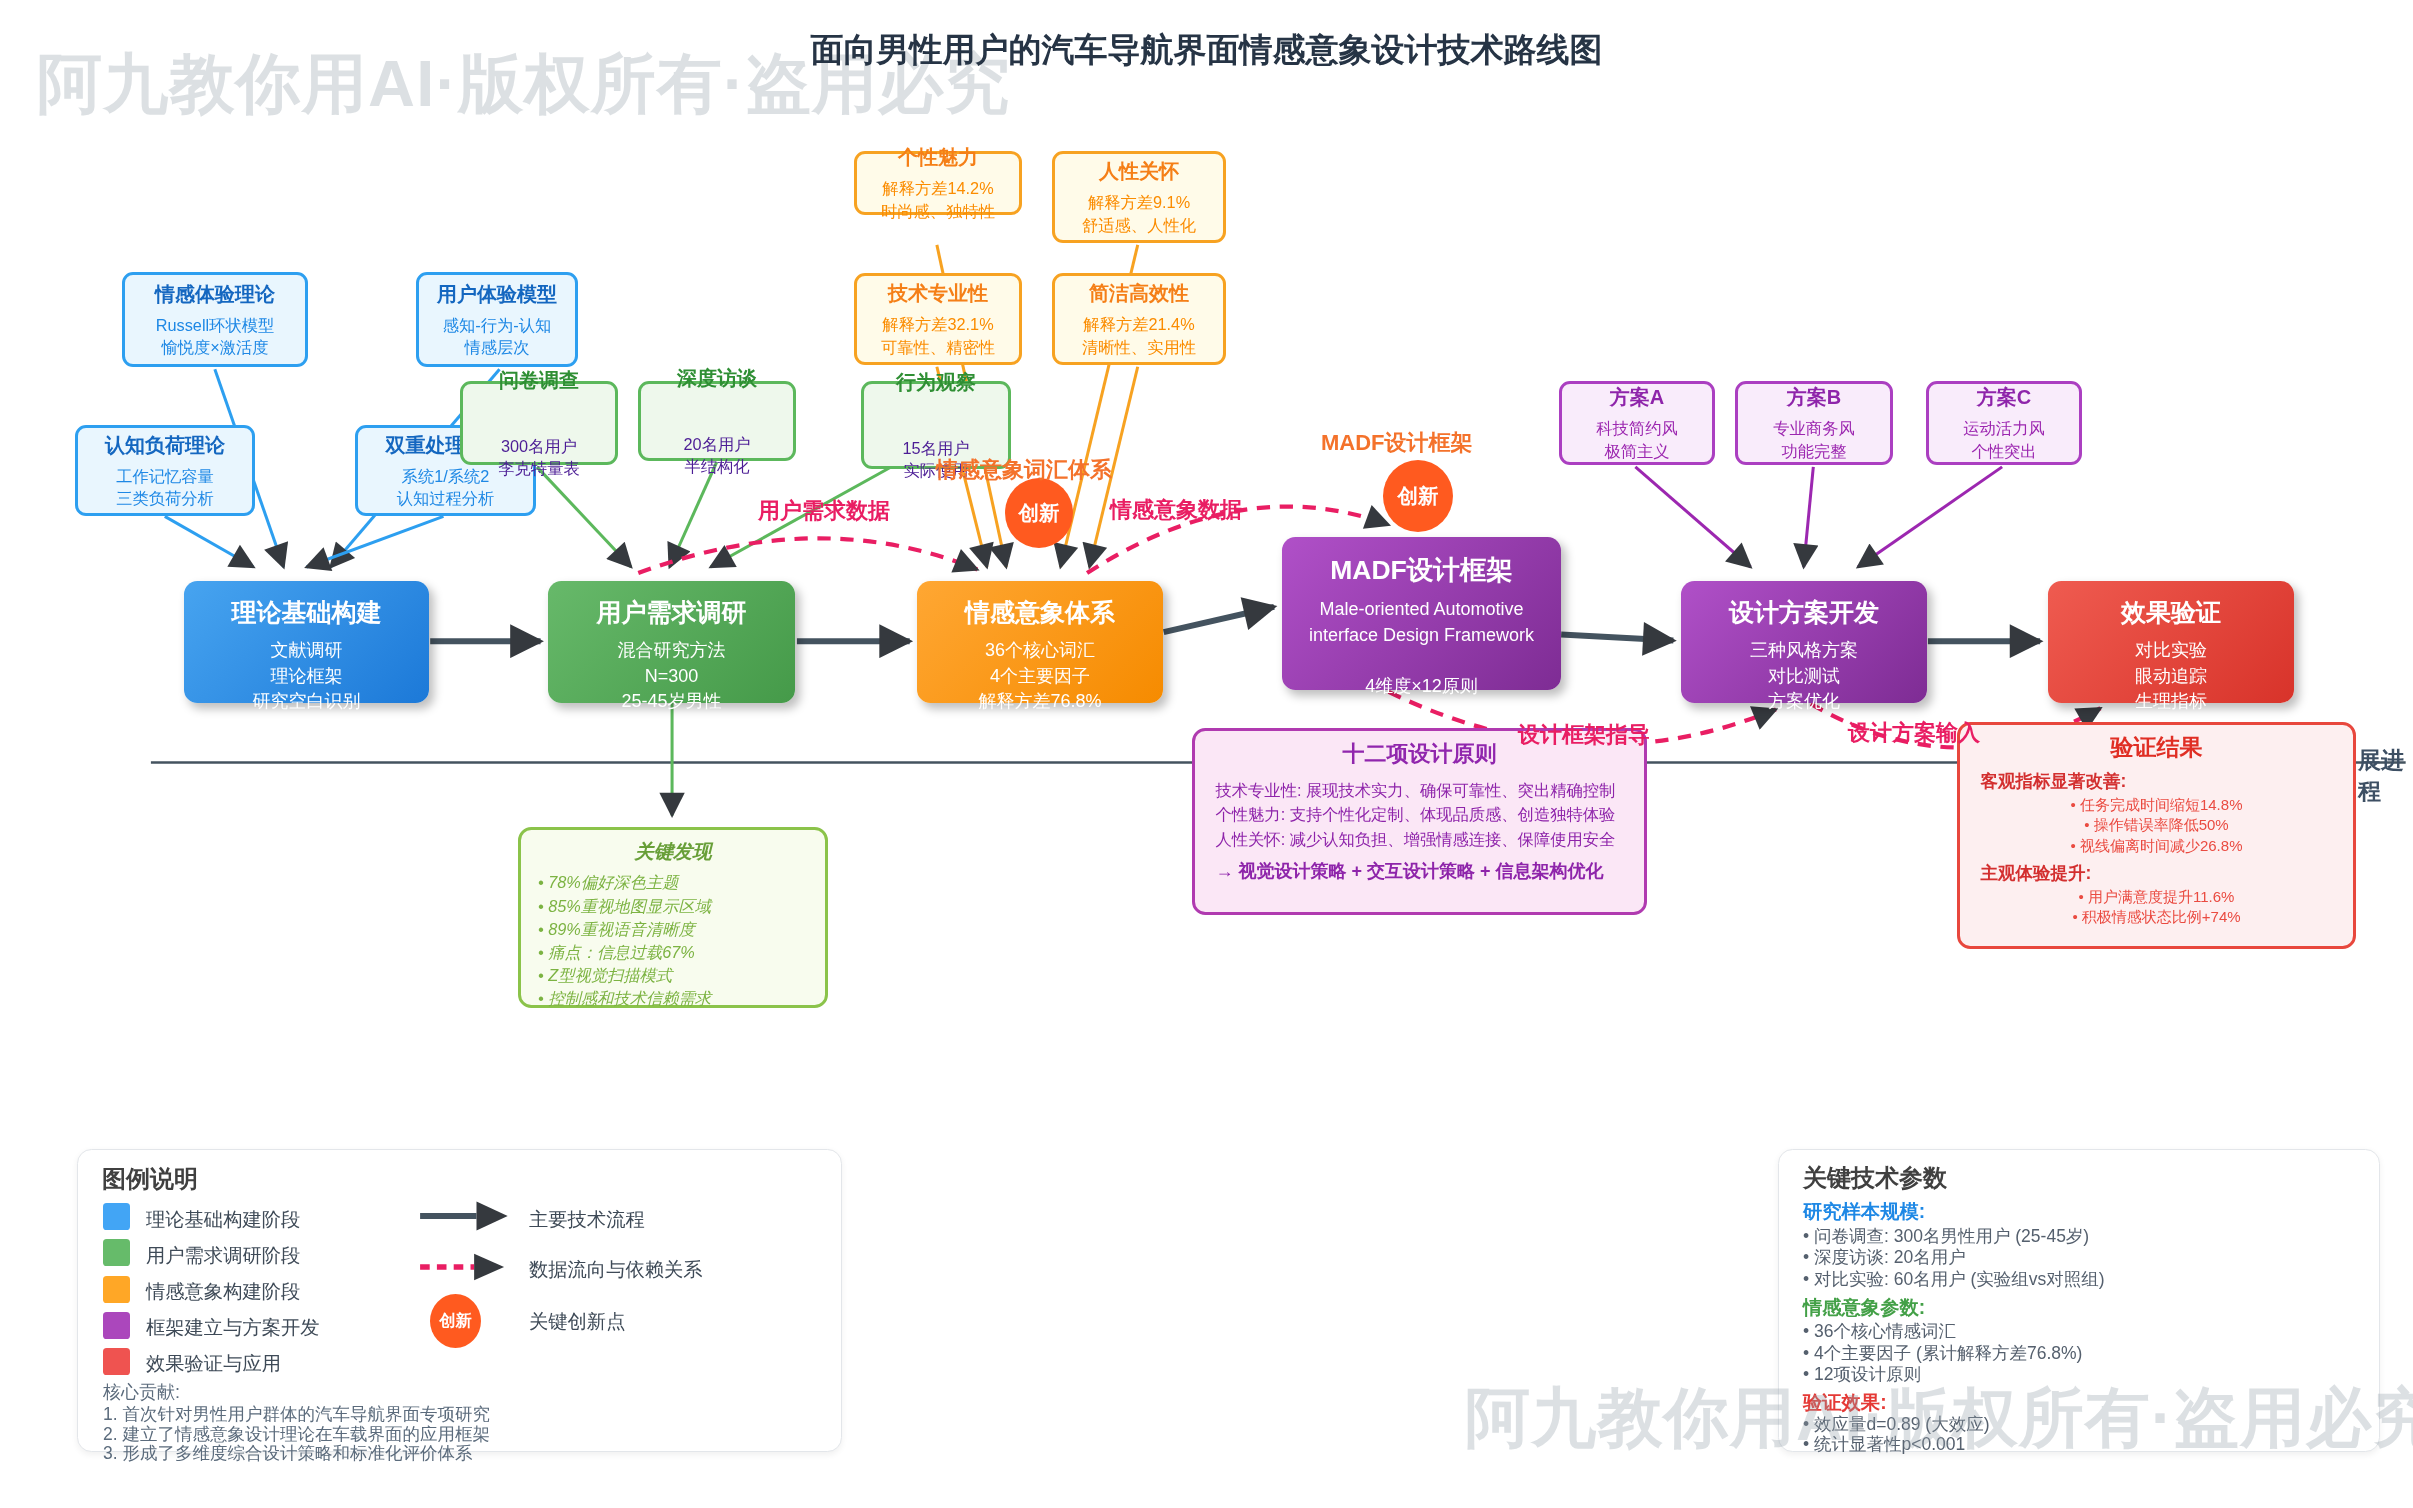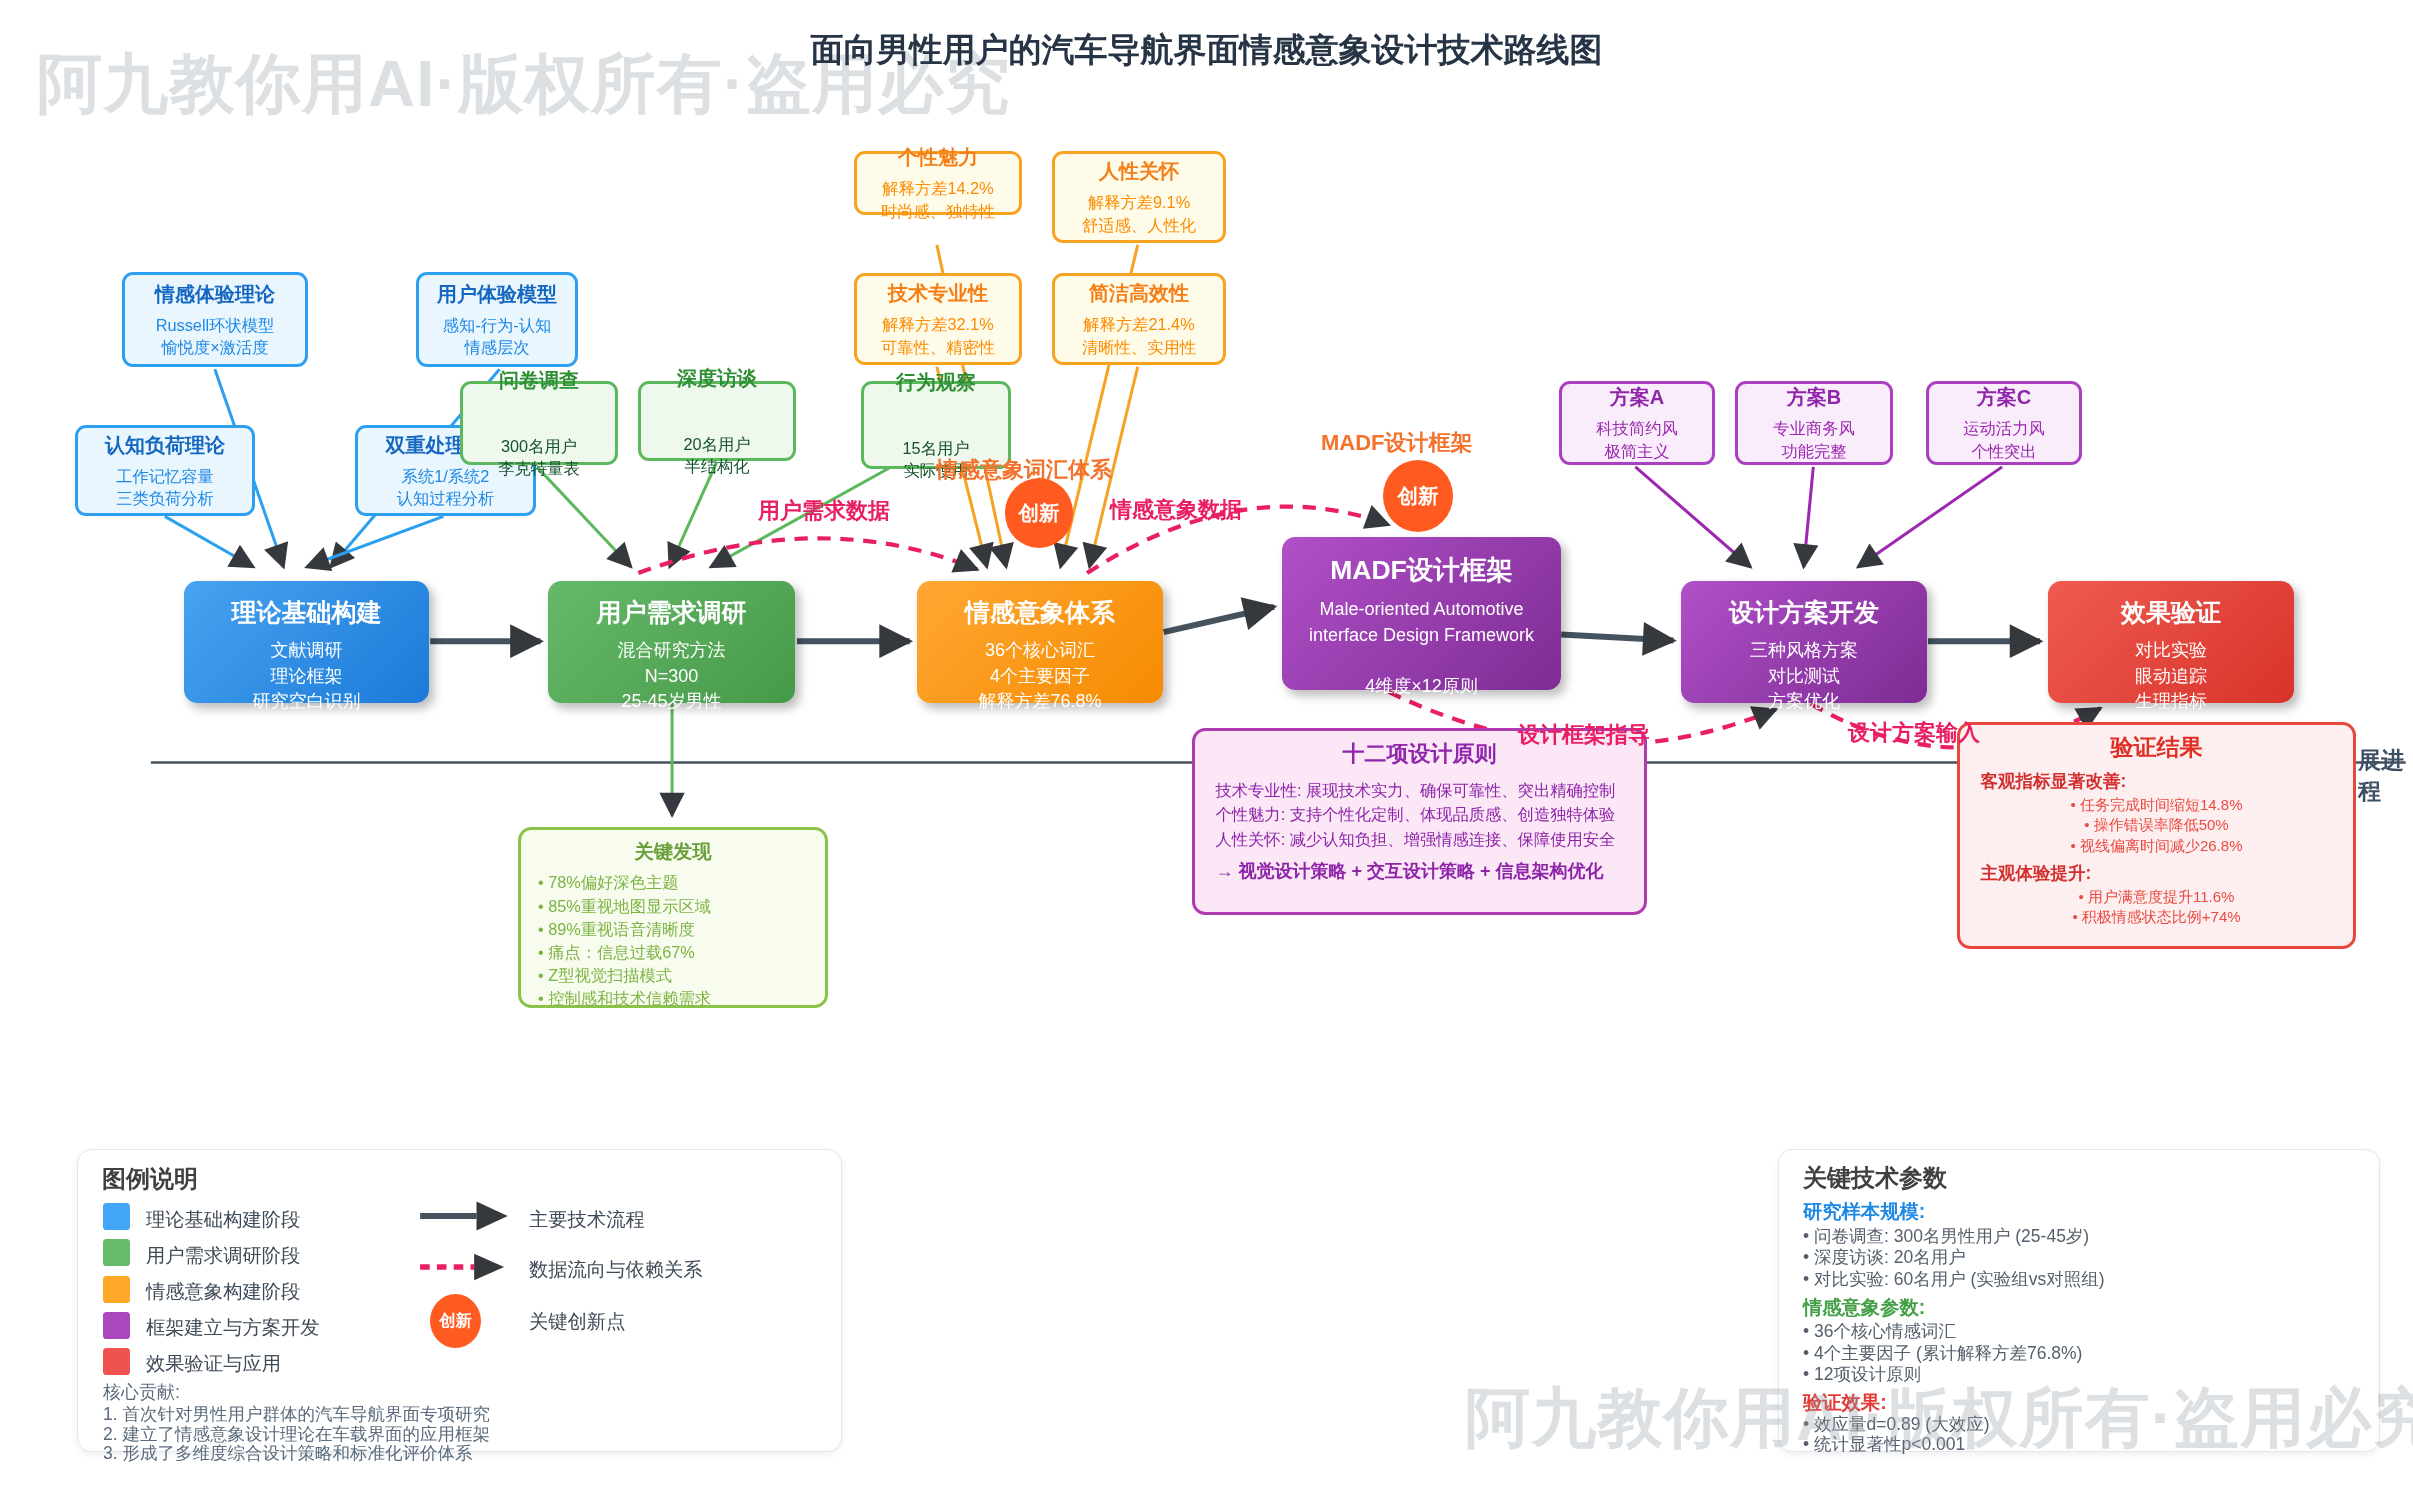--- a/index.html
+++ b/index.html
@@ -16,39 +16,39 @@
   .title{position:absolute;left:0;right:0;top:28px;text-align:center;font-size:33px;
          font-weight:bold;color:#263445;z-index:5;}
   
   .sbox{position:absolute;border-radius:11px;display:flex;flex-direction:column;align-items:center;
         justify-content:center;text-align:center;z-index:3;box-sizing:border-box;padding:4.8px 6px;background:#fff;}
   .sbox .t{font-weight:bold;font-size:20px;margin-bottom:6px;}
   .sbox .b{font-size:16.3px;line-height:1.38;}
   .sb-blue{background:#e9f6fe;border:3px solid #2d9ff0;}
   .sb-blue .t{color:#1467c0;}.sb-blue .b{color:#1e88e5;}
   .sb-green{background:#eef8ec;border:3px solid #5cb85c;}
-  .sb-green .t{color:#2f8f34;}.sb-green .b{color:#14532d;margin-top:35px;}
+  .sb-green .t{color:#2f8f34;}.sb-green .b{color:#4c1d95;margin-top:35px;}
   .sb-orange{background:#fffbe9;border:3.6px solid #f7a221;}
   .sb-orange .t{color:#f57f17;}.sb-orange .b{color:#fb8c00;}
   .sb-purple{background:#f9ecfb;border:3px solid #ab3fc1;}
   .sb-purple .t{color:#8e24aa;}.sb-purple .b{color:#9c27b0;}
   
   .mbox{position:absolute;border-radius:13.3px;color:#fff;text-align:center;z-index:3;
         box-shadow:4.2px 5.4px 9.7px rgba(0,0,0,.25);display:flex;flex-direction:column;align-items:center;
         padding-top:14.5px;box-sizing:border-box;}
   .mbox .t{font-size:25px;font-weight:bold;margin-bottom:9.7px;}
   .mbox .b{font-size:18px;line-height:1.42;}
   .mb-blue{background:linear-gradient(135deg,#47a4f0,#1c79d8);}
   .mb-green{background:linear-gradient(135deg,#67b96a,#459a49);}
   .mb-orange{background:linear-gradient(135deg,#ffa733,#f68b00);}
   .mb-purple{background:linear-gradient(135deg,#b050c8,#7e2c94);}
   .mb-red{background:linear-gradient(135deg,#ef5b50,#d8332a);}
   
   .panel{position:absolute;box-sizing:border-box;z-index:3;border-radius:13.3px;}
-  #findings{background:#f8fcee;border:3px solid #8bc34a;padding:8.4px 17px 0 17px;}
+  #findings{background:#f8fcee;border:3px solid #8bc34a;padding:8.4px 17px 0 17px;font-style:italic;}
   #findings .t{text-align:center;font-size:19.3px;font-weight:bold;color:#689f38;margin-bottom:6px;}
   #findings .li{font-size:16.3px;color:#7cb342;line-height:1.42;text-align:left;}
   #principles{background:#fbe7f6;border:3.6px solid #b03ab0;padding:8.4px 20.5px 0 20.5px;}
   #principles .t{text-align:center;font-size:22px;font-weight:bold;color:#9026ad;margin-bottom:8.4px;}
   #principles .li{font-size:16.3px;color:#8e24aa;line-height:1.5;text-align:left;}
   #principles .sum{font-size:18px;font-weight:bold;color:#8e24aa;margin-top:8.4px;text-align:left;}
   #results{background:#fdeff0;border:3.6px solid #e8473d;padding:7.2px 20.5px 0 20.5px;}
   #results .t{text-align:center;font-size:23px;font-weight:bold;color:#e02e24;margin-bottom:6px;}
   #results .hd{font-size:17.5px;color:#d32f2f;line-height:1.45;text-align:left;font-weight:bold;margin-top:4.8px;}
   #results .li{font-size:15px;color:#ea4b41;line-height:1.38;text-align:center;}

